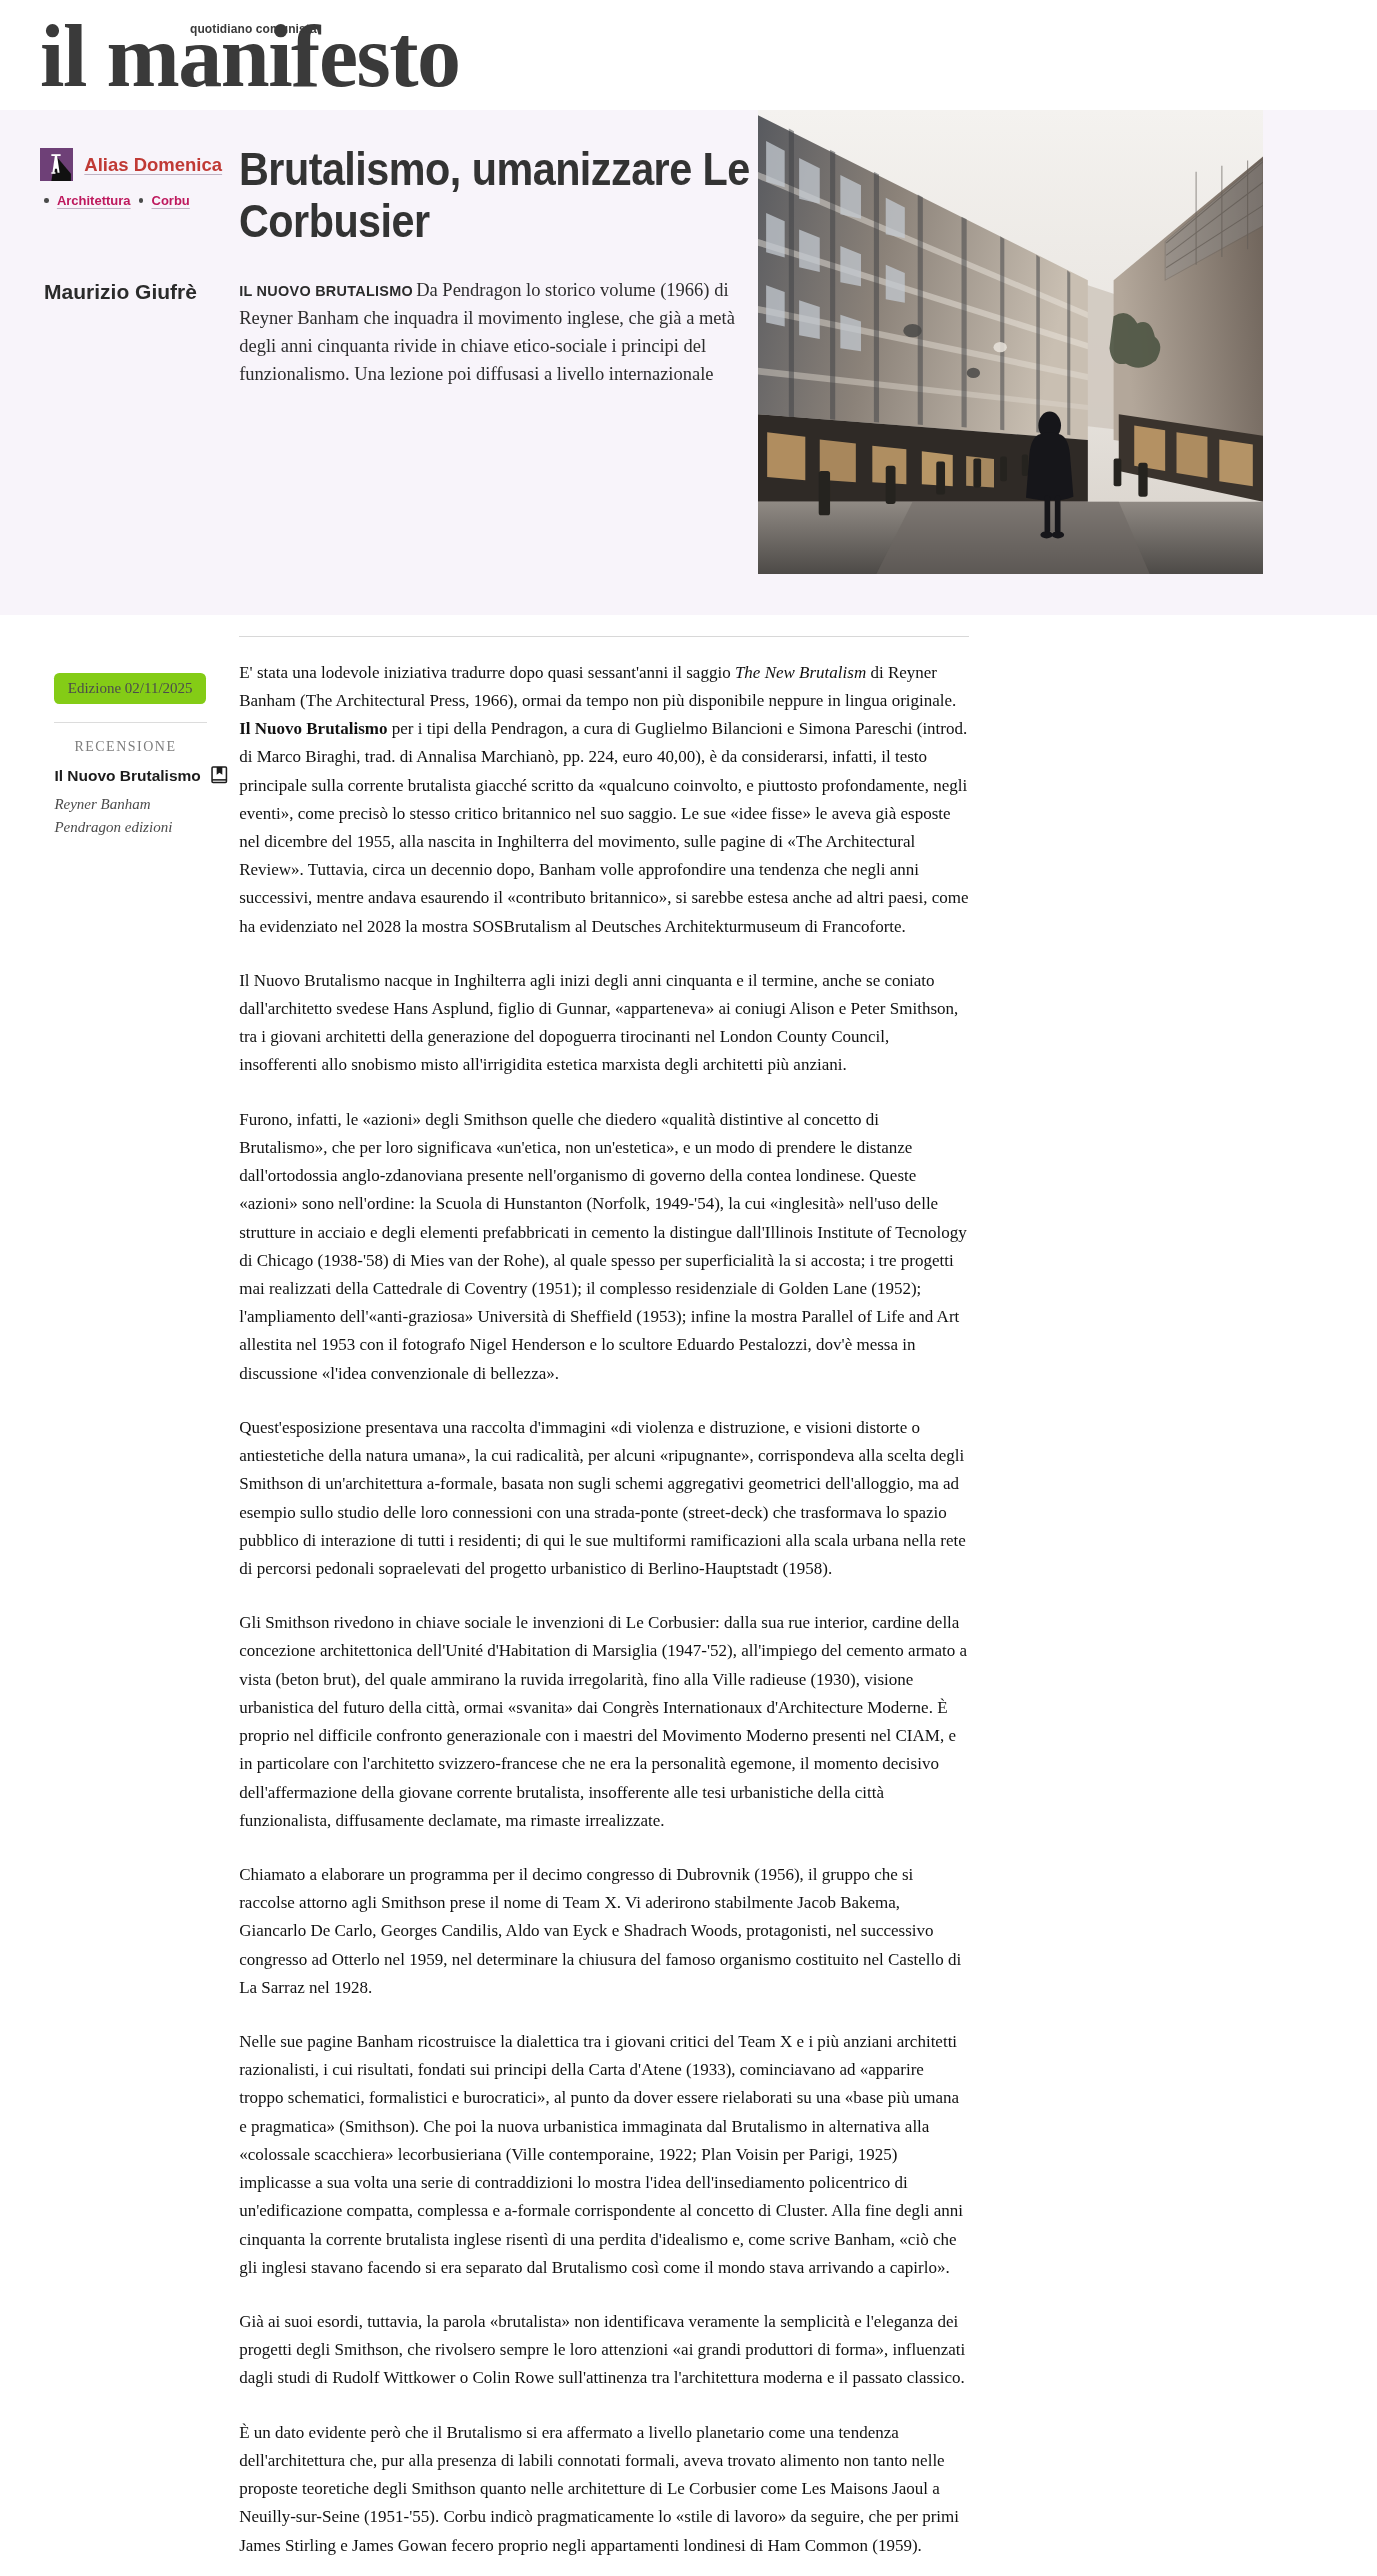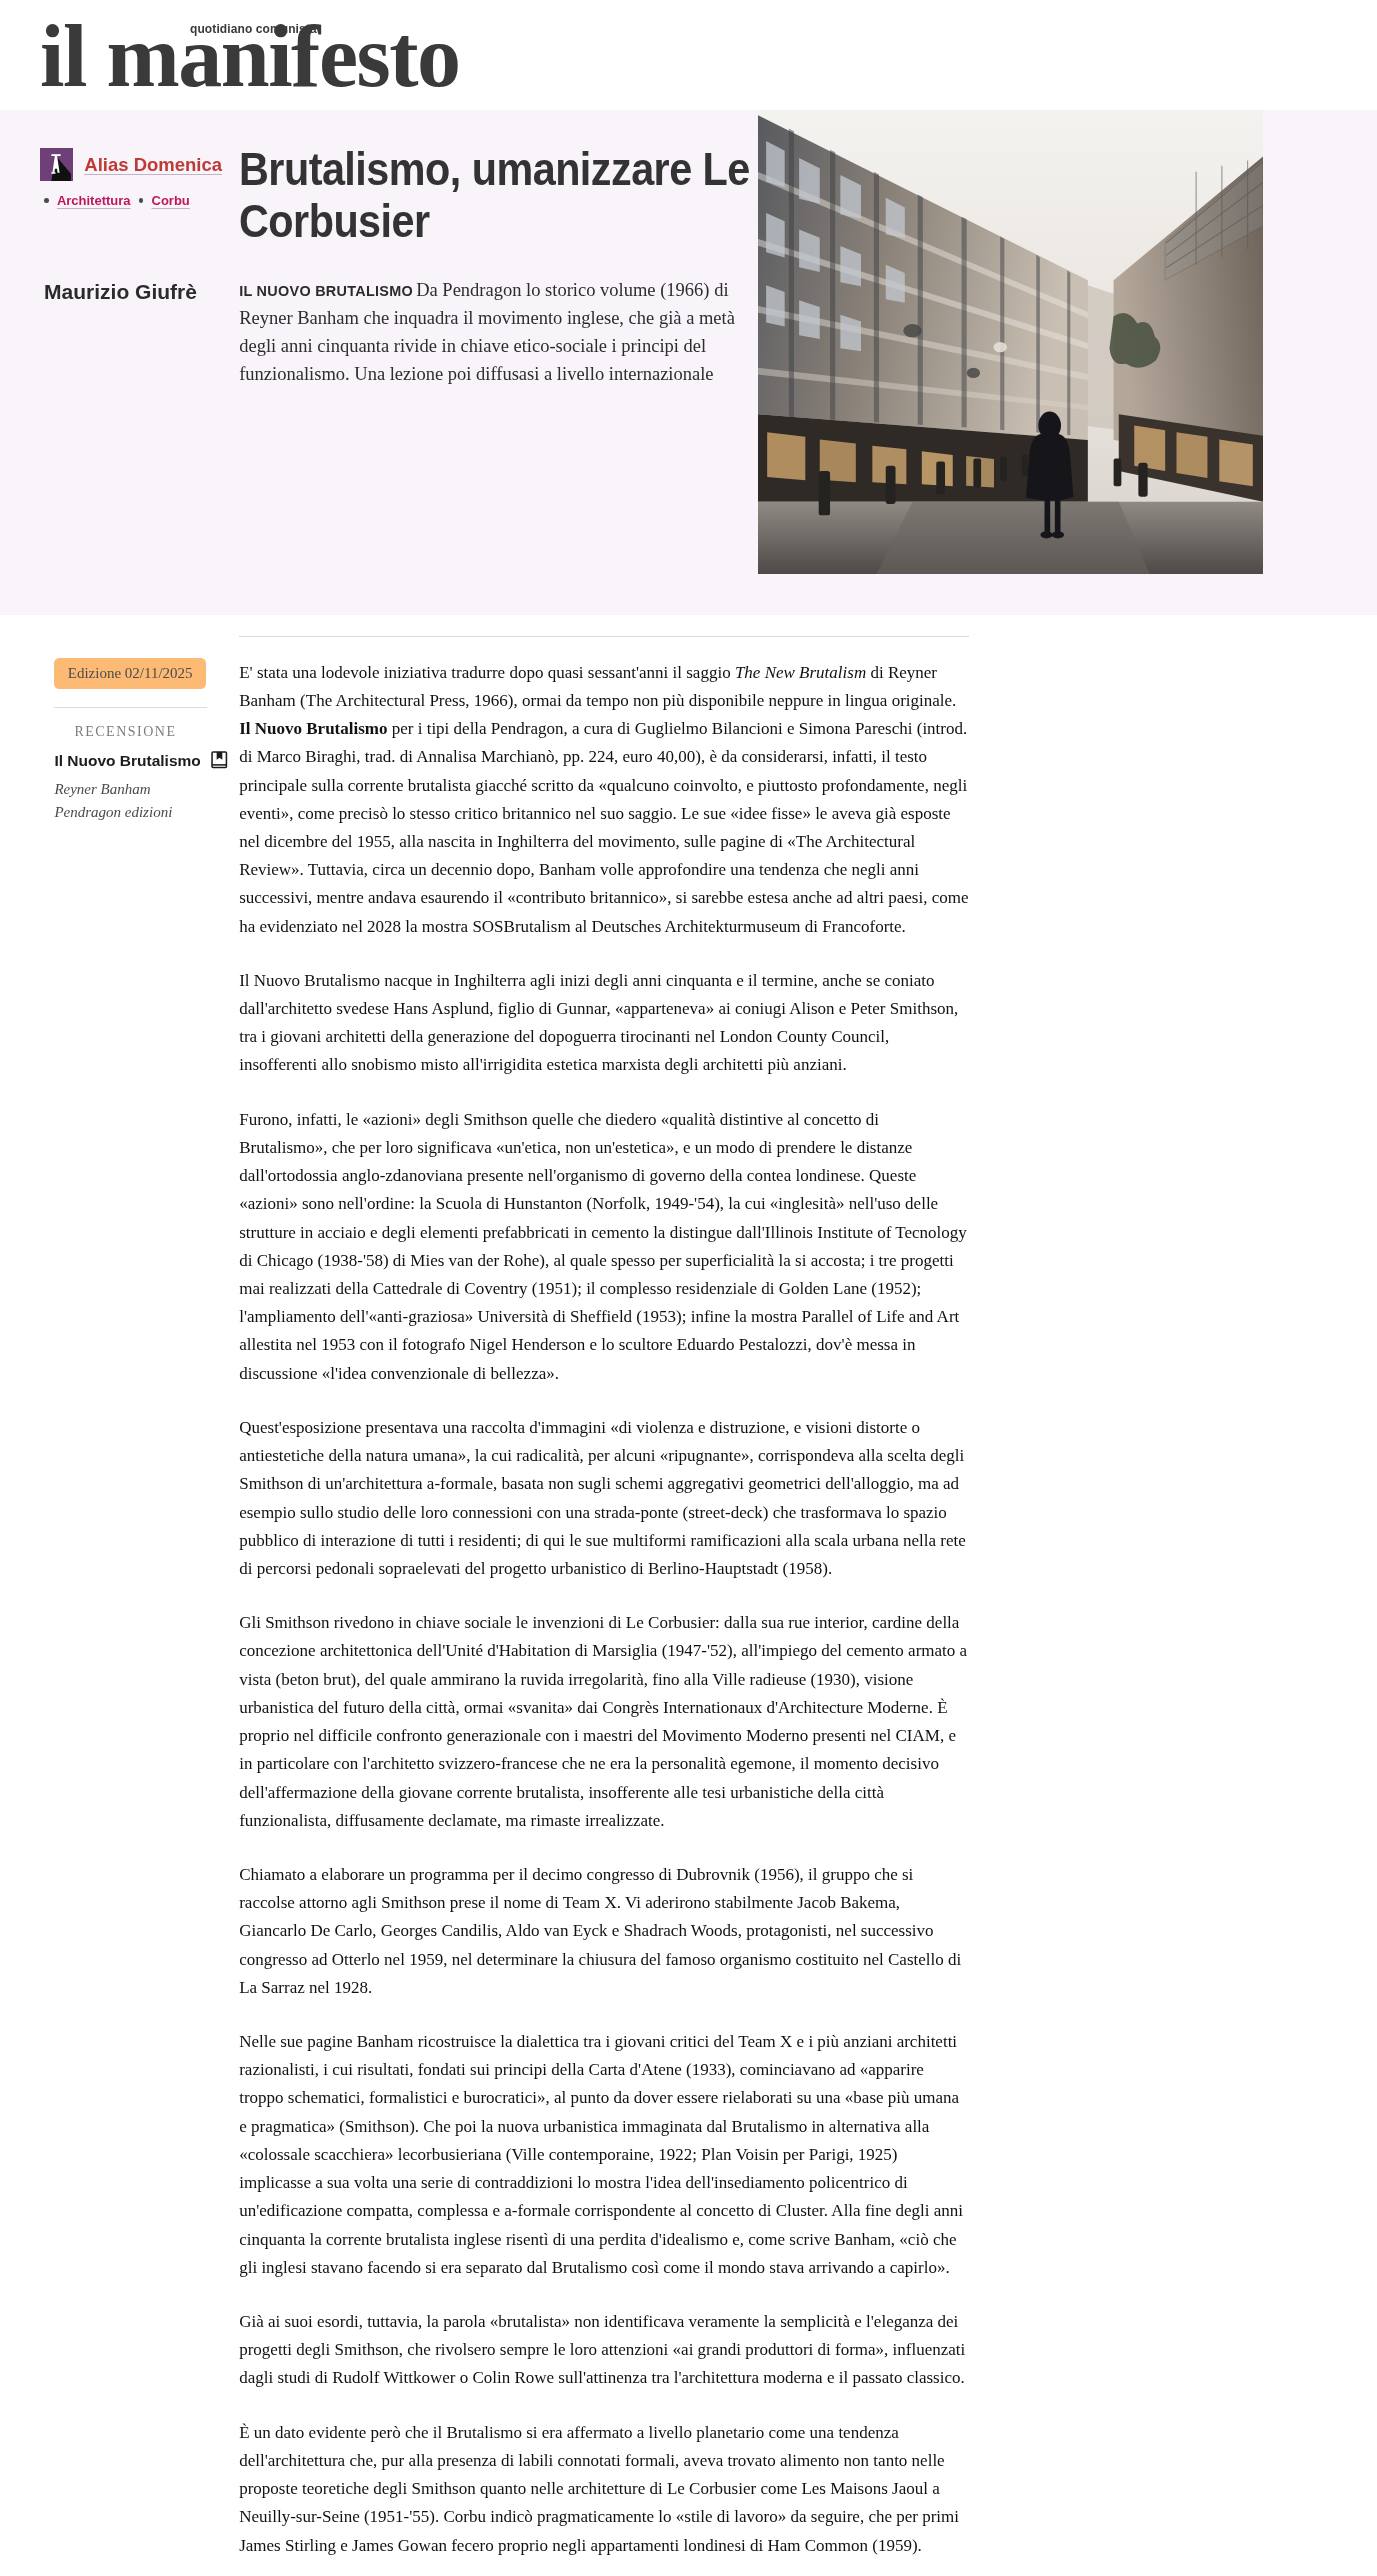--- a/index.html
+++ b/index.html
@@ -189,26 +189,27 @@
     background: #ffffff;
   }
   .rail {
     width: 192px;
     flex: 0 0 192px;
     padding-top: 43px;
     padding-left: 14.4px;
   }
   .edizione-chip {
     display: inline-block;
-    background: #fdba74;
+    background: #84cc16;
     border-radius: 5.2px;
     padding: 6.7px 13.4px;
     font-family: "Liberation Serif", "DejaVu Serif", serif;
     font-size: 15px;
     color: #4c4c4c;
+    margin-top: 15px;
   }
   .rail-rule {
     height: 1px;
     background: #dcdcdc;
     margin: 18.5px 25px 0 0;
   }
   .rail-label {
     margin-top: 15.5px;
     font-family: "Liberation Serif", "DejaVu Serif", serif;
     font-size: 14px;

